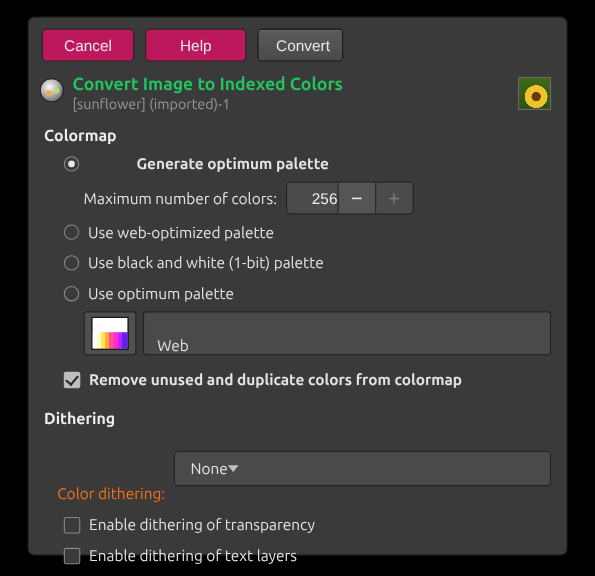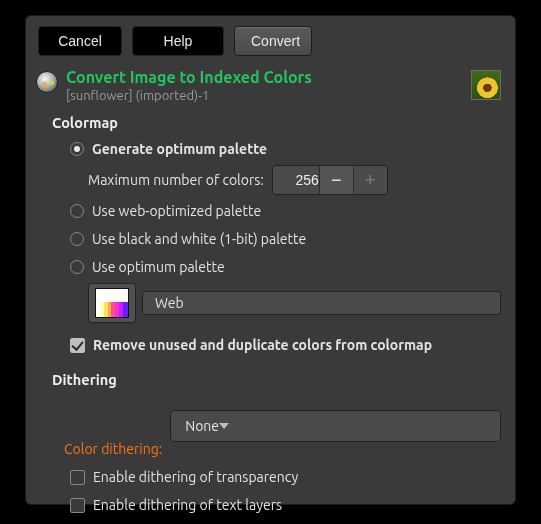--- a/index.html
+++ b/index.html
@@ -23,21 +23,21 @@
     display: flex;
     flex-direction: column;
   }
   .header-buttons {
     display: flex;
     align-items: center;
     gap: 10px;
     padding: 10px 12px 8px 12px;
   }
   .btn {
-    background: #000000;
+    background: #be185d;
     border: 1px solid #242424;
     color: #e8e8e8;
     height: 30px;
     border-radius: 4px;
     font-size: 14px;
     cursor: pointer;
     padding: 0 16px;
   }
   .btn-cancel { width: 84px; }
   .btn-help { width: 92px; }
@@ -81,21 +81,21 @@
     width: 30px; height: 30px;
     border: 1px solid #6b6b6b;
     background:
       radial-gradient(circle at 55% 60%, #6a3b08 0%, #6a3b08 18%, transparent 19%),
       radial-gradient(circle at 55% 60%, #f0c22b 0%, #f0c22b 45%, transparent 46%),
       linear-gradient(#3f6a17,#2d520f);
     flex-shrink: 0;
     margin-top: 2px;
   }
   .section {
-    padding: 10px 14px 0 26px;
+    padding: 10px 14px 0 14px;
   }
   .section-title {
     color: #eee;
     font-weight: 600;
     font-size: 14.5px;
     margin-bottom: 6px;
   }
   .row {
     display: flex;
     align-items: center;
@@ -111,21 +111,21 @@
     border: 1px solid #888;
     background: #3a3a3a;
     position: relative;
     flex-shrink: 0;
     cursor: pointer;
   }
   .radio.checked::after {
     content:"";position:absolute;left:3px;top:3px;width:6px;height:6px;border-radius:50%;background:#e8e8e8;
   }
   .radio-label { color: #e4e4e4; }
-  .radio-label.bold { font-weight: 700; }
+  .radio-label.bold { font-weight: 700; margin-left: 44px; }
   .maxcolors {
     display: flex;
     align-items: center;
     gap: 8px;
   }
   .maxcolors-label { color: #e4e4e4; }
   .spin {
     display: flex;
     align-items: stretch;
     height: 30px;
@@ -170,26 +170,26 @@
       linear-gradient(90deg,
         #ffffff 0 12%, #fffec0 12% 24%, #ffe25f 24% 36%, #ffaa3b 36% 48%,
         #ff4f8e 48% 60%, #ff2bd6 60% 72%, #c120ff 72% 84%, #6a1bff 84% 100%),
       linear-gradient(#fff,#fff);
     background-size: 100% 55%, 100% 100%;
     background-position: 0 100%, 0 0;
     background-repeat: no-repeat;
   }
   .palette-name {
     flex: 1;
-    height: 24px;
+    height: 40px;
     background: #4a4a4a;
     border: 1px solid #222;
     border-radius: 3px;
     display: flex;
-    align-items: center;
+    align-items: flex-end;
     padding: 0 12px;
     color: #e0e0e0;
   }
   .check {
     width: 15px; height: 15px;
     border: 1px solid #888;
     border-radius: 2px;
     background: #3a3a3a;
     position: relative;
     flex-shrink: 0;

